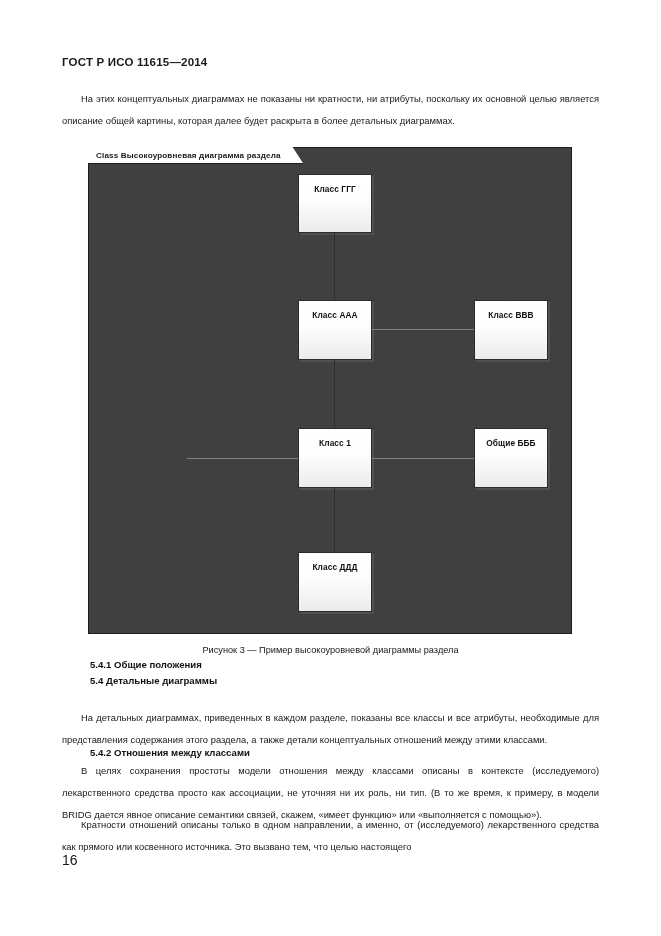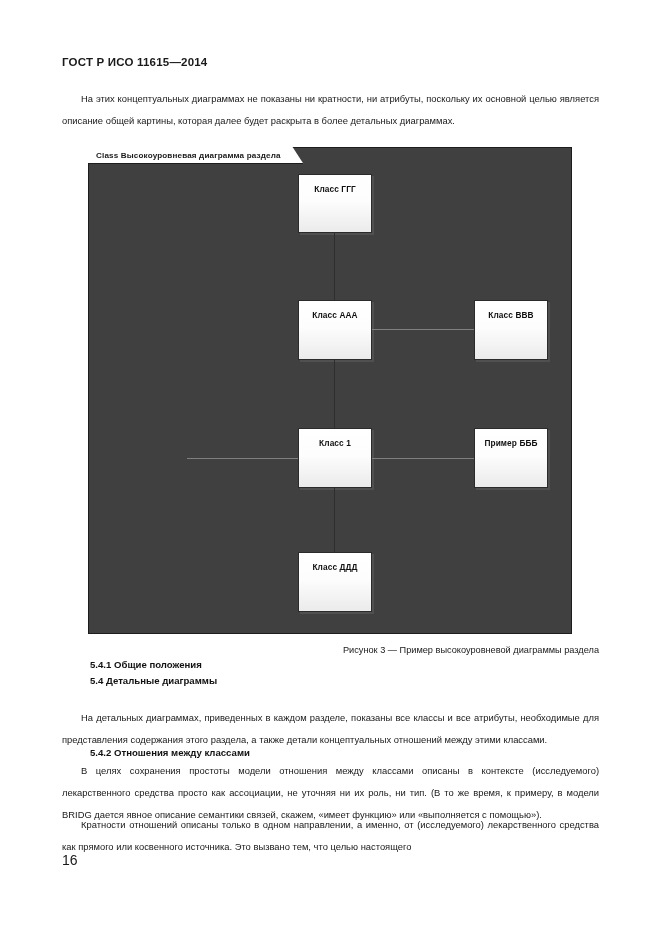--- a/index.html
+++ b/index.html
@@ -53,21 +53,21 @@
     color: #111;
     white-space: nowrap;
   }
 
   .intro      { top: 88px; }
   .caption {
     position: absolute;
     top: 645px;
     left: 62px;
     width: 537px;
-    text-align: right;
+    text-align: center;
     font-size: 9.2px;
     color: #181818;
   }
   .h-54       { top: 675px; }
   .h-541      { top: 659px; }
   .p-541      { top: 707px; }
   .h-542      { top: 747px; }
   .p-542      { top: 760px; }
   .p-543      { top: 814px; }
 
@@ -178,21 +178,21 @@
     <div class="cls" style="left:385px; top:152px; width:74px; height:60px;">
       <span class="cls-name">Класс ВВВ</span>
     </div>
 
 
     <div class="cls" style="left:209px; top:280px; width:74px; height:60px;">
       <span class="cls-name">Класс 1</span>
     </div>
 
     <div class="cls" style="left:385px; top:280px; width:74px; height:60px;">
-      <span class="cls-name">Пример БББ</span>
+      <span class="cls-name">Общие БББ</span>
     </div>
 
     <div class="cls" style="left:209px; top:404px; width:74px; height:60px;">
       <span class="cls-name">Класс ДДД</span>
     </div>
 
     <div class="conn v" style="left:245px; top:85px; height:67px;"></div>
 
     <div class="conn h grey" style="left:283px; top:181px; width:102px;"></div>
 

